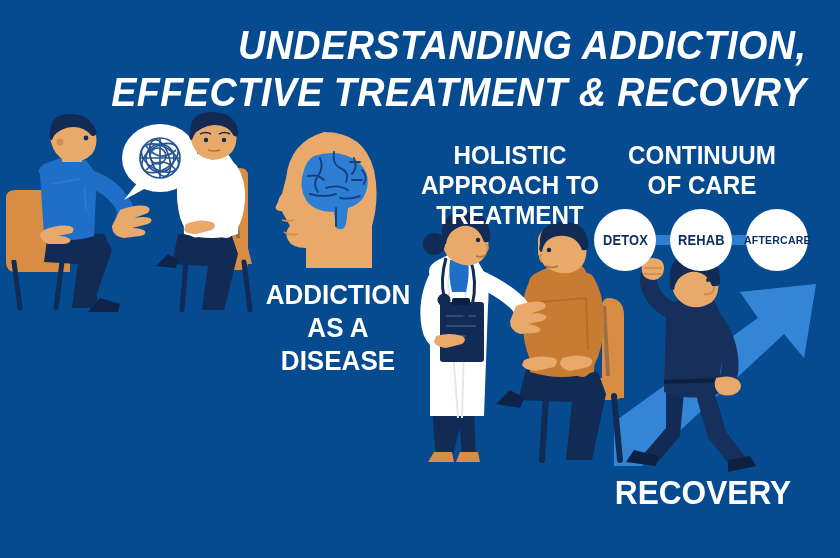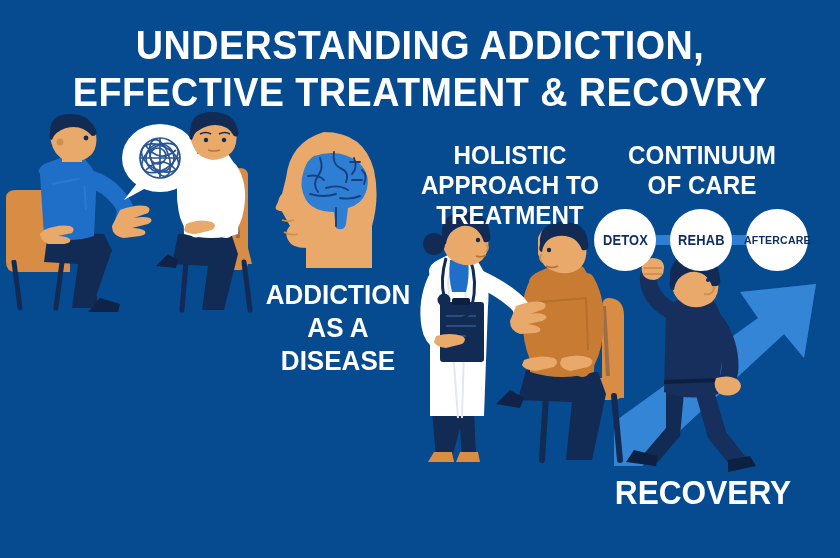--- a/index.html
+++ b/index.html
@@ -17,22 +17,23 @@
     font-family: "Liberation Sans", sans-serif;
     -webkit-font-smoothing: antialiased;
   }
 
   
   .title-block {
     position: absolute;
     top: 22px;
     left: 0;
     width: 840px;
-    text-align: center;
+    text-align: right;
     z-index: 40;
+    font-style: italic;
   }
   .title-line {
     color: #ffffff;
     font-family: "Liberation Sans", sans-serif;
     font-weight: bold;
     font-size: 41px;
     line-height: 47px;
     letter-spacing: 0.5px;
     transform: scaleX(0.92);
     transform-origin: center;

